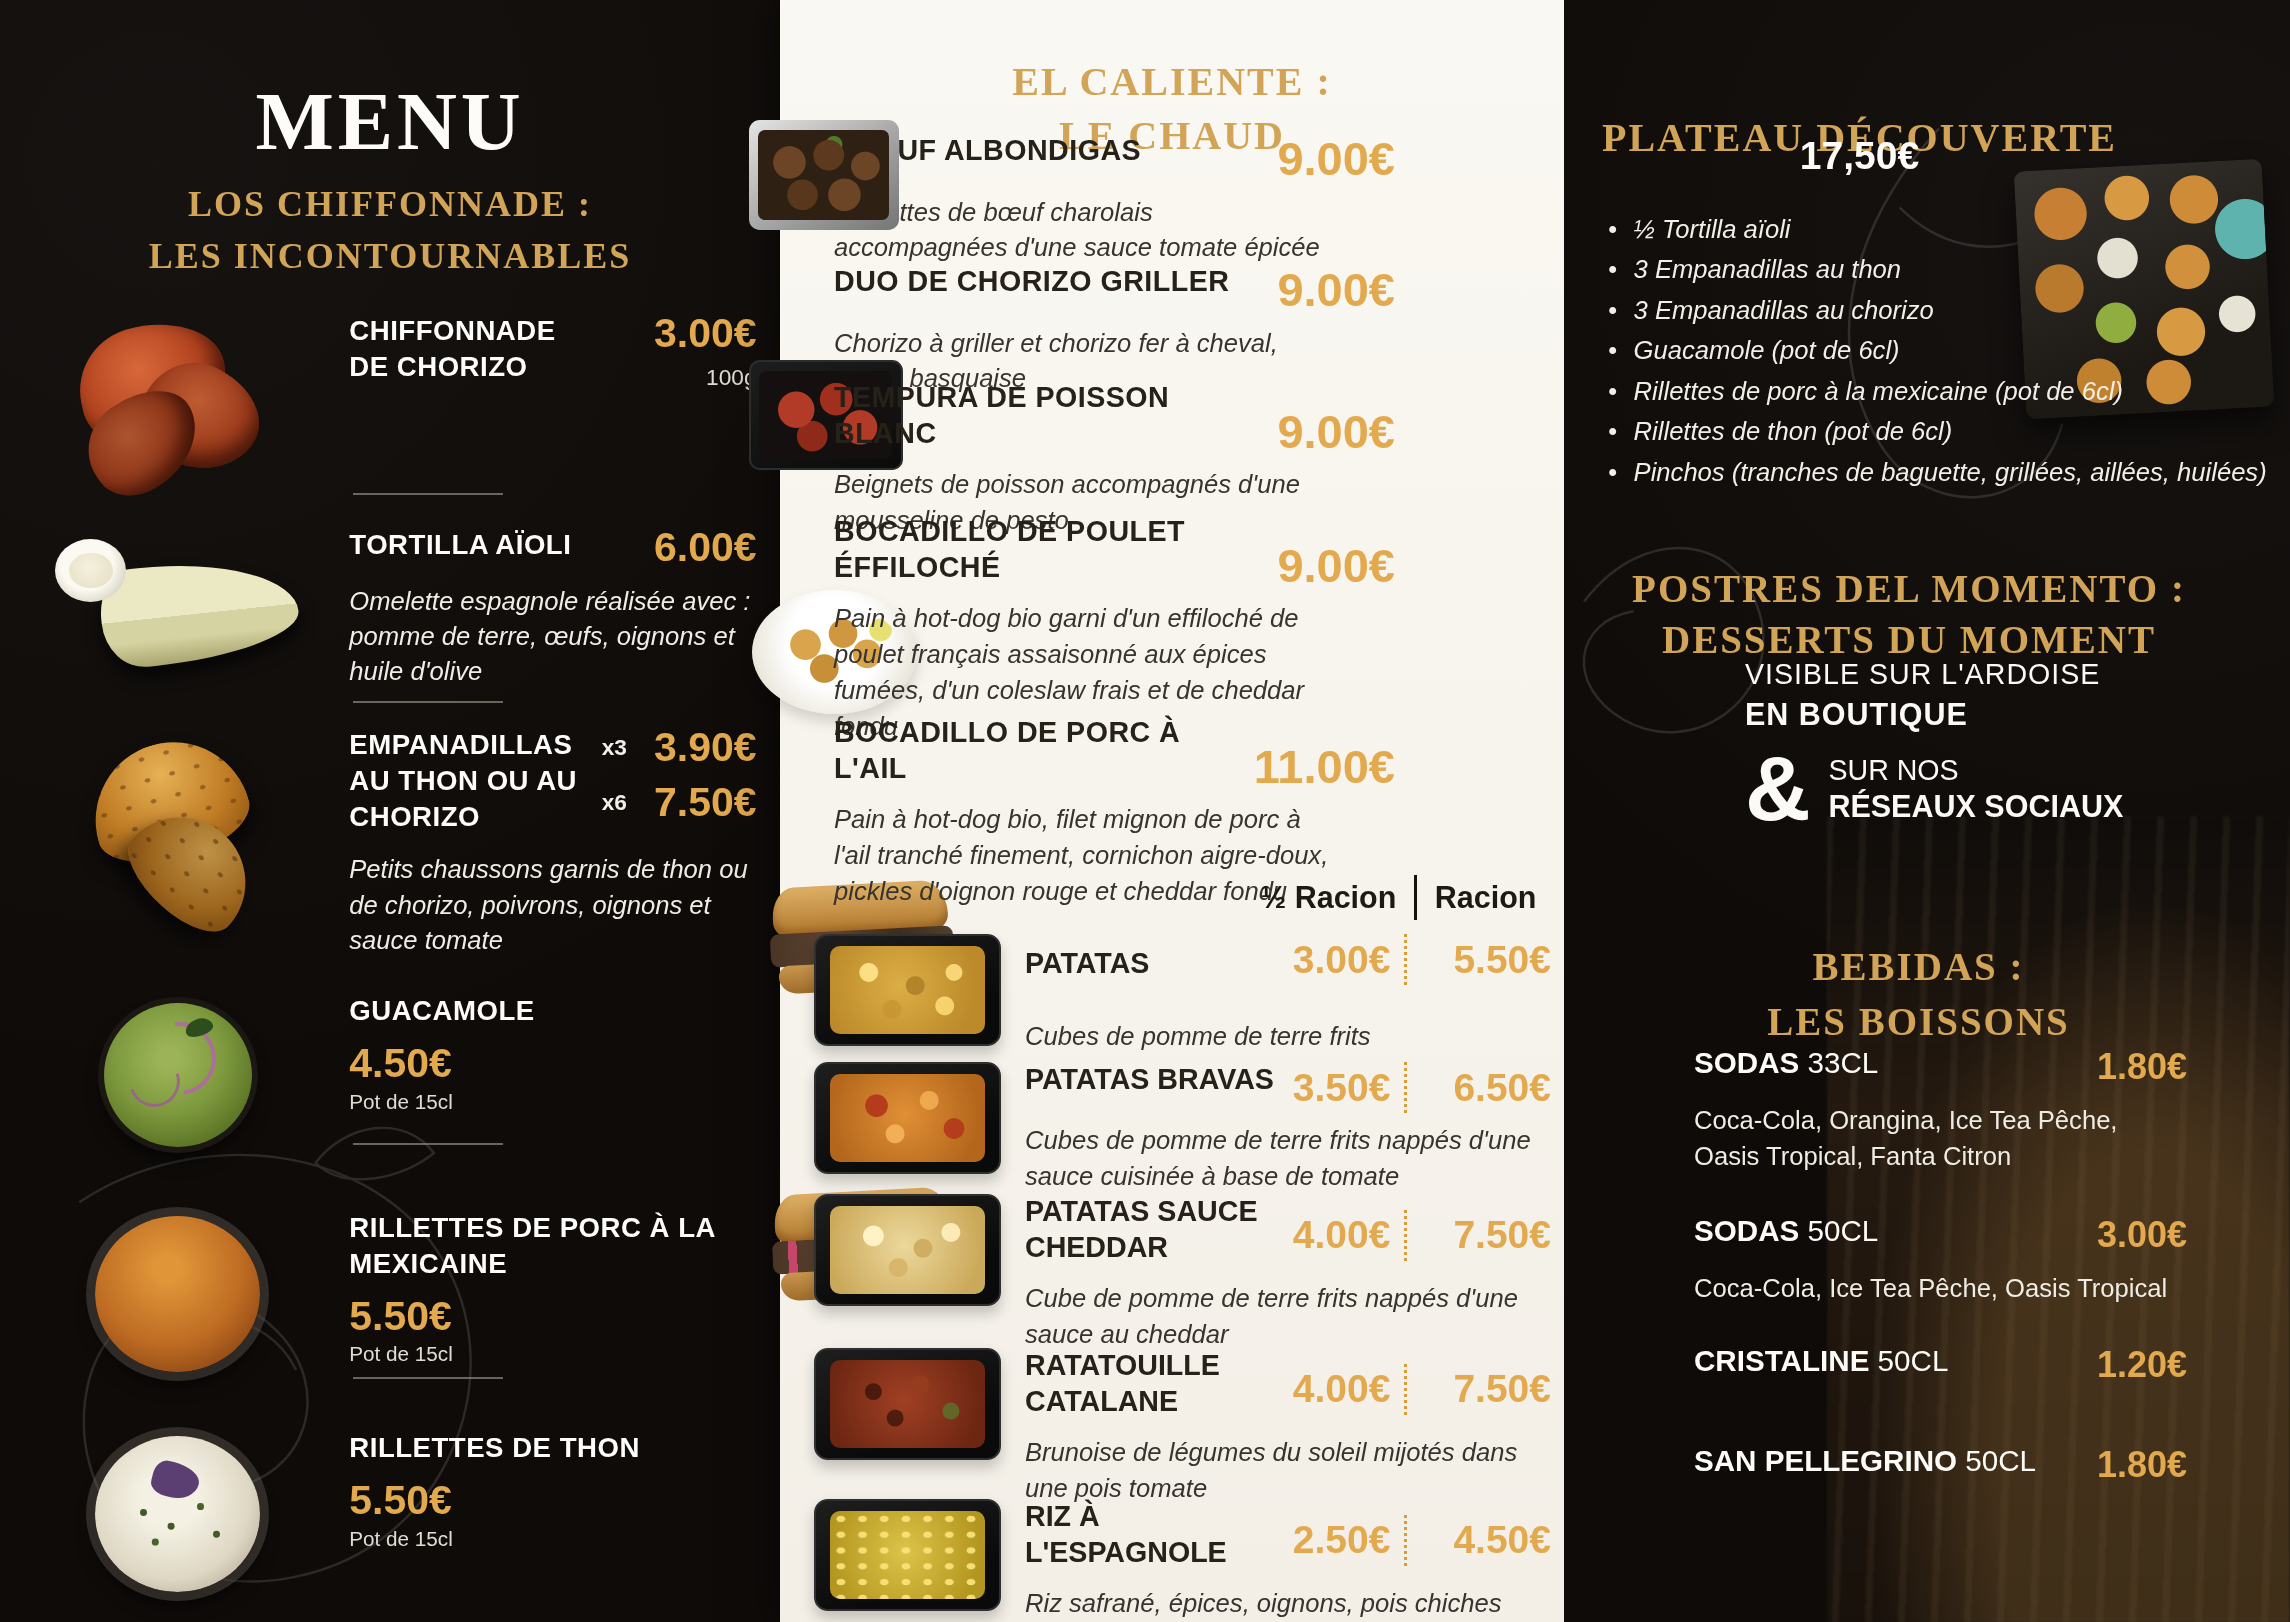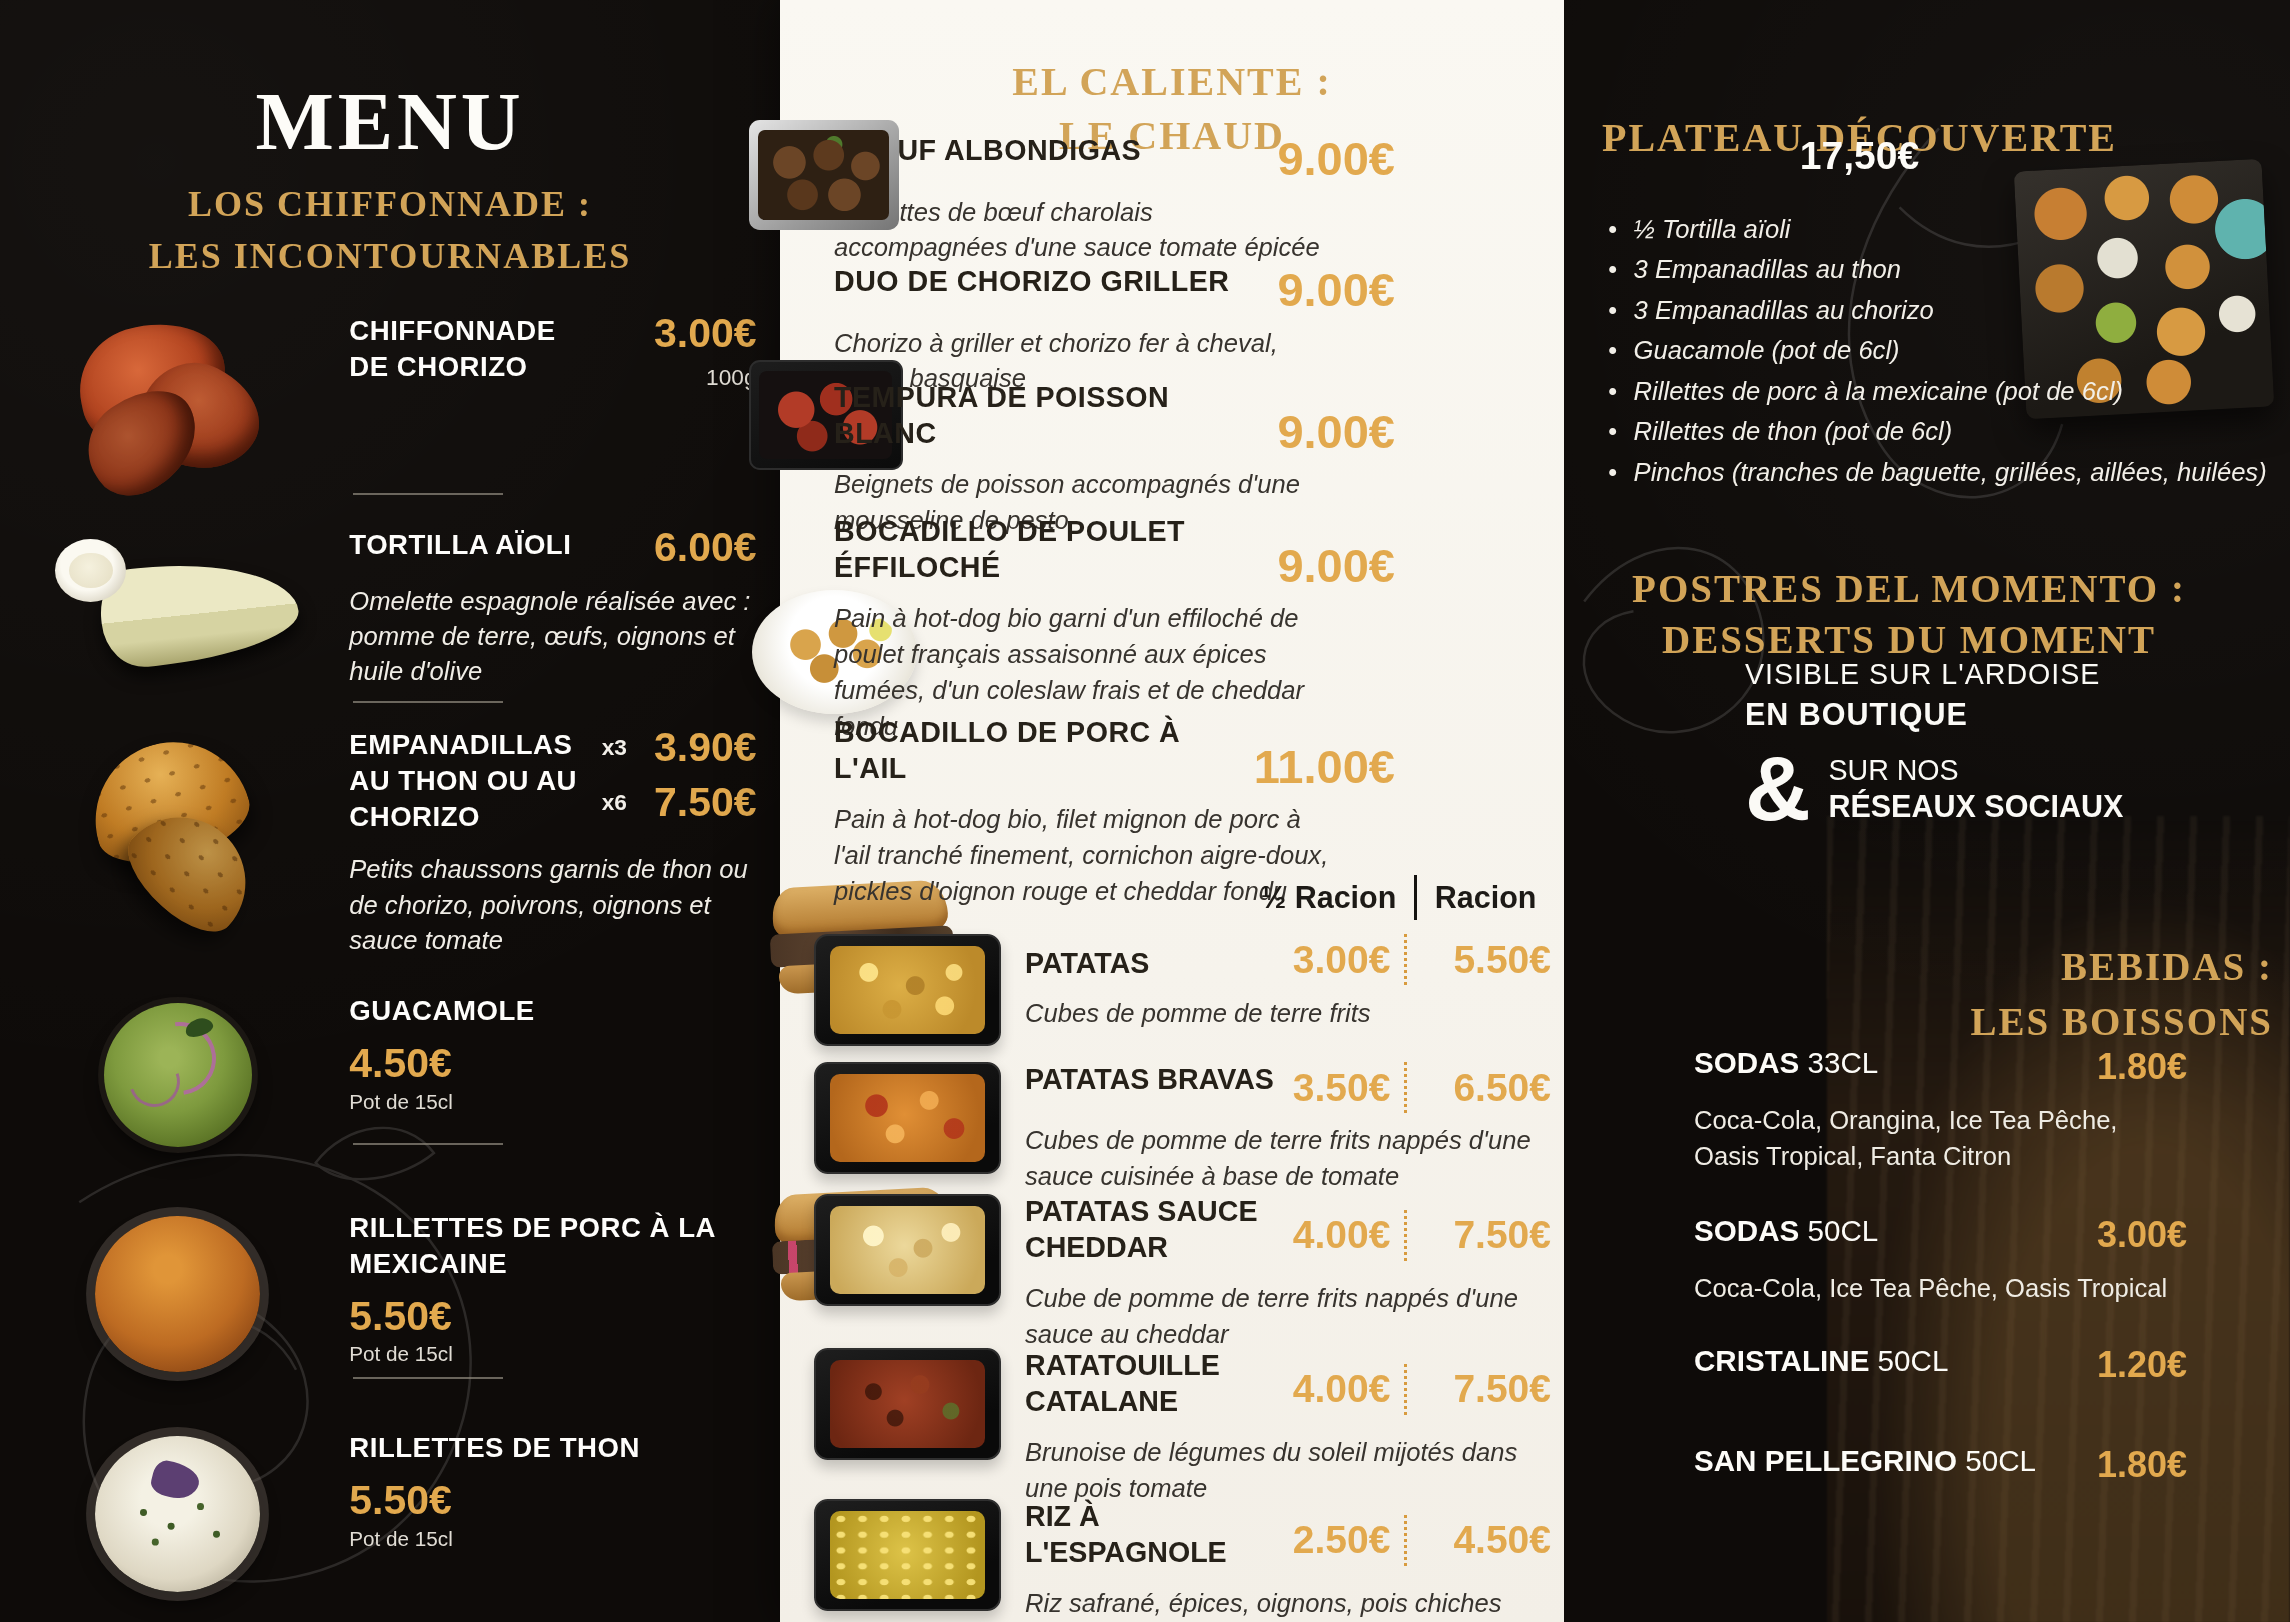--- a/index.html
+++ b/index.html
@@ -65,21 +65,21 @@
   .bullets li{padding-left:25.6px;position:relative;}
   .bullets li::before{content:"•";position:absolute;left:0;top:0;color:#f2efe8;}
   .postres-title{top:532px;left:0;width:690px;text-align:center;font-size:39px;line-height:1.3;}
   .note{top:658px;left:181px;width:473px;}
   .note-l1{font-size:28.6px;letter-spacing:1px;color:#fbfaf6;}
   .note-l2{font-size:30.5px;font-weight:bold;letter-spacing:1px;color:#fbfaf6;margin-top:5.9px;}
   .amp-row{display:flex;align-items:center;gap:17.7px;margin-top:15.8px;}
   .amp{font-size:91px;font-weight:bold;line-height:.9;color:#fbfaf6;}
   .note-l3{font-size:28.6px;color:#fbfaf6;}
   .note-l4{font-size:30.5px;font-weight:bold;color:#fbfaf6;margin-top:2px;}
-  .beb-title{top:908px;left:0;width:709px;text-align:right;font-size:39px;line-height:1.4;}
+  .beb-title{top:908px;left:0;width:709px;text-align:center;font-size:39px;line-height:1.4;}
   .drink{position:absolute;left:130px;width:493px;}
   .drow{display:flex;justify-content:space-between;align-items:flex-start;}
   .dnm{font-size:29.6px;color:#fdfcf8;}
   .dnm b{font-weight:bold;}
   .dsize{font-weight:normal;}
   .dpr{font-size:36px;}
   .ddsc{font-size:25.6px;color:#efece4;line-height:1.42;margin-top:13.8px;}
 
   
   .chiff{width:212px;height:177px;position:relative;margin-top:5.9px;}
@@ -415,21 +415,21 @@
       <div class="rtray f-pat">
           <i></i>
         </div>
       <div class="rtx">
         <div class="rnm" style="margin-top:11.8px">PATATAS</div>
         <div class="prices">
           <span class="phalf price">3.00€</span>
           <span class="pdiv"></span>
           <span class="pfull price">5.50€</span>
         </div>
-        <div class="rdsc" style="margin-top:14px">Cubes de pomme de terre frits</div>
+        <div class="rdsc" style="margin-top:37px">Cubes de pomme de terre frits</div>
       </div>
     </div>
 
     <div class="rit" style="top:1062px">
       <div class="rtray f-bra">
           <i></i>
         </div>
       <div class="rtx">
         <div class="rnm" style="width:296px">PATATAS BRAVAS</div>
         <div class="prices">

